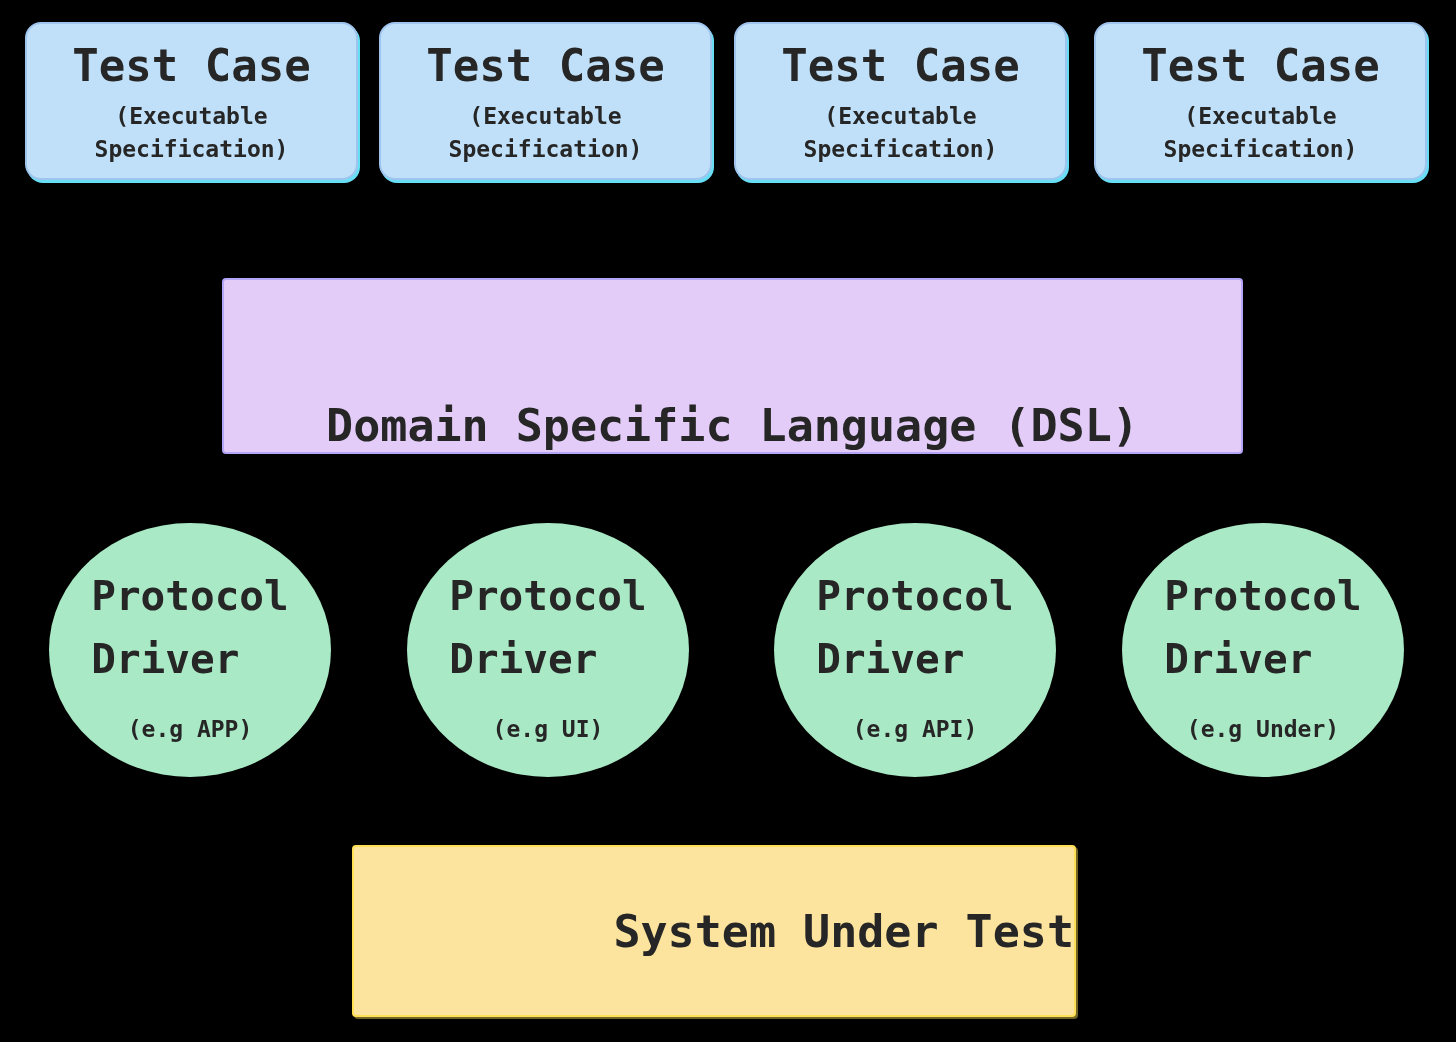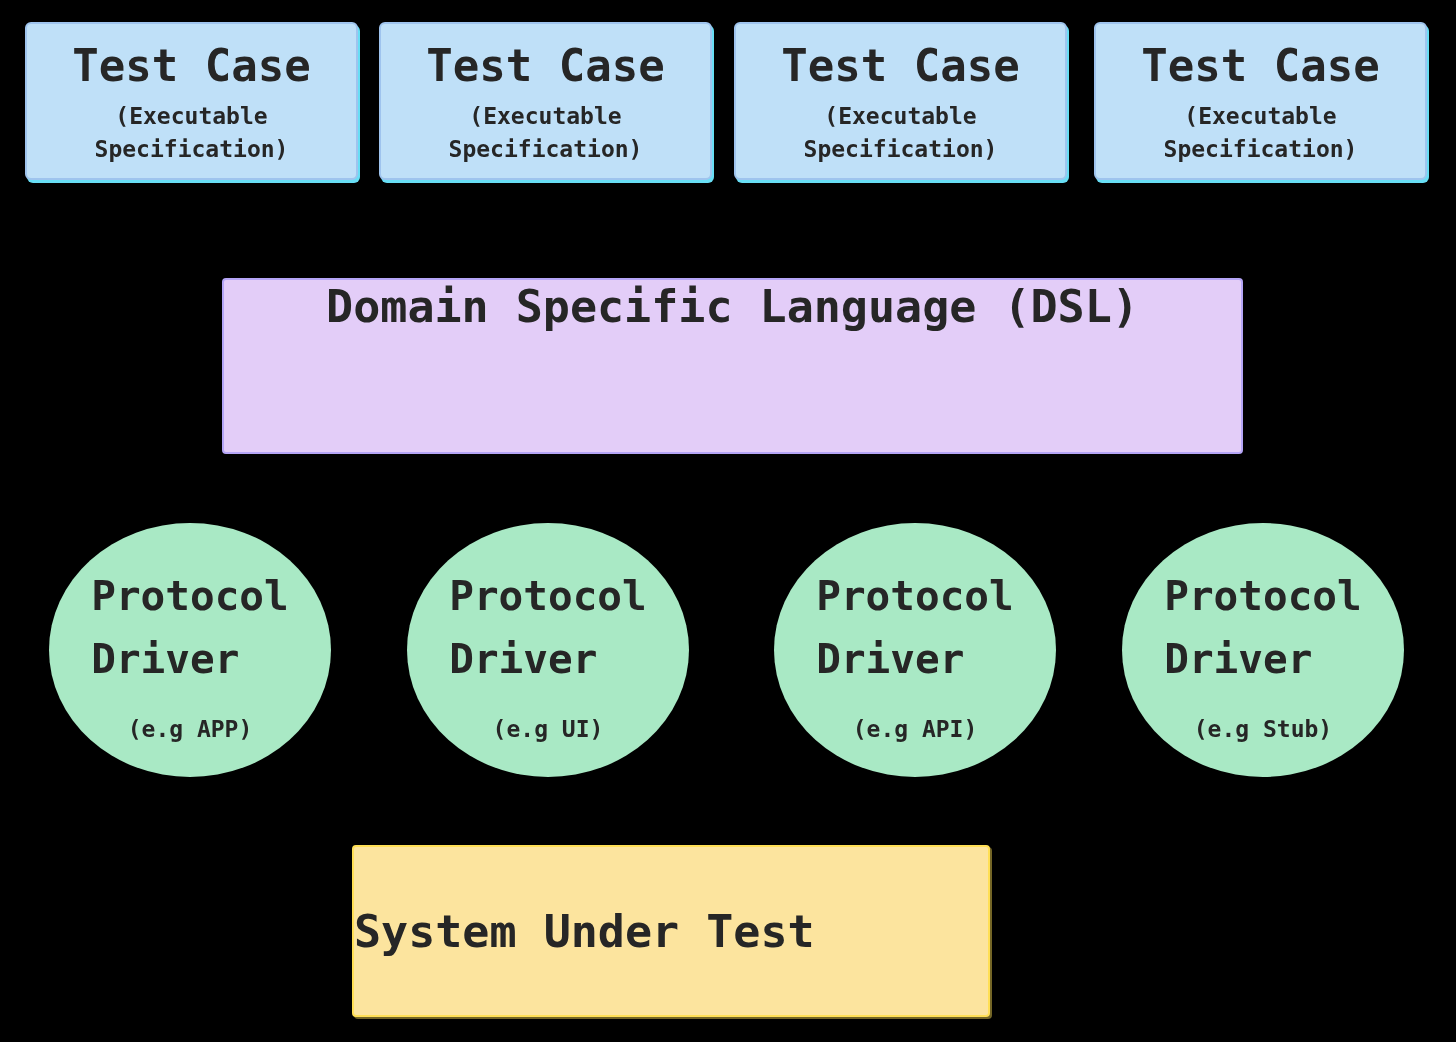--- a/index.html
+++ b/index.html
@@ -17,21 +17,21 @@
   }
 
   
   .test-case {
     position: absolute;
     top: 22px;
     width: 333px;
     height: 158px;
     background: var(--test-case-fill, #bfe0f8);
     border: 2px solid var(--test-case-border, #9fc4ee);
-    border-radius: 6px;
+    border-radius: 16px;
     box-sizing: border-box;
     box-shadow: 2px 3px 0 var(--cyan-accent, rgba(104,222,245,0.55));
     display: flex;
     flex-direction: column;
     align-items: center;
     padding-top: 13px;
   }
   .tc1 { left: 25px; }
   .tc2 { left: 379px; }
   .tc3 { left: 734px; }
@@ -58,21 +58,21 @@
     position: absolute;
     left: 222px;
     top: 278px;
     width: 1021px;
     height: 176px;
     background: var(--dsl-fill, #e3cdf8);
     border: 2px solid var(--dsl-border, #b5a5f6);
     border-radius: 4px;
     box-sizing: border-box;
     display: flex;
-    align-items: flex-start;
+    align-items: flex-end;
     justify-content: center;
   }
   .dsl-label {
     font-size: 45px;
     font-weight: bold;
     color: var(--text-color, #262626);
     white-space: nowrap;
   }
 
   
@@ -108,30 +108,30 @@
     color: var(--text-color, #262626);
     margin-top: 25px;
     white-space: nowrap;
   }
 
   
   .sut {
     position: absolute;
     left: 352px;
     top: 845px;
-    width: 638px;
+    width: 724px;
     height: 172px;
     background: var(--sut-fill, #fce49e);
     border: 2px solid var(--sut-border, #ffdf55);
     border-radius: 4px;
     box-sizing: border-box;
     box-shadow: 2px 2px 0 rgba(255, 223, 85, 0.45);
     display: flex;
     align-items: center;
-    justify-content: flex-start;
+    justify-content: flex-end;
   }
   .sut-label {
     font-size: 45px;
     font-weight: bold;
     color: var(--text-color, #262626);
     white-space: nowrap;
   }
 </style>
 </head>
 <body>
@@ -174,20 +174,20 @@
     <div class="driver-sub">(e.g UI)</div>
   </div>
   <div class="driver d3">
     <div class="driver-title">Protocol
 Driver</div>
     <div class="driver-sub">(e.g API)</div>
   </div>
   <div class="driver d4">
     <div class="driver-title">Protocol
 Driver</div>
-    <div class="driver-sub">(e.g Stub)</div>
+    <div class="driver-sub">(e.g Under)</div>
   </div>
 
   <div class="sut">
     <div class="sut-label">System Under Test</div>
   </div>
 
 </div>
 
 </body></html>

